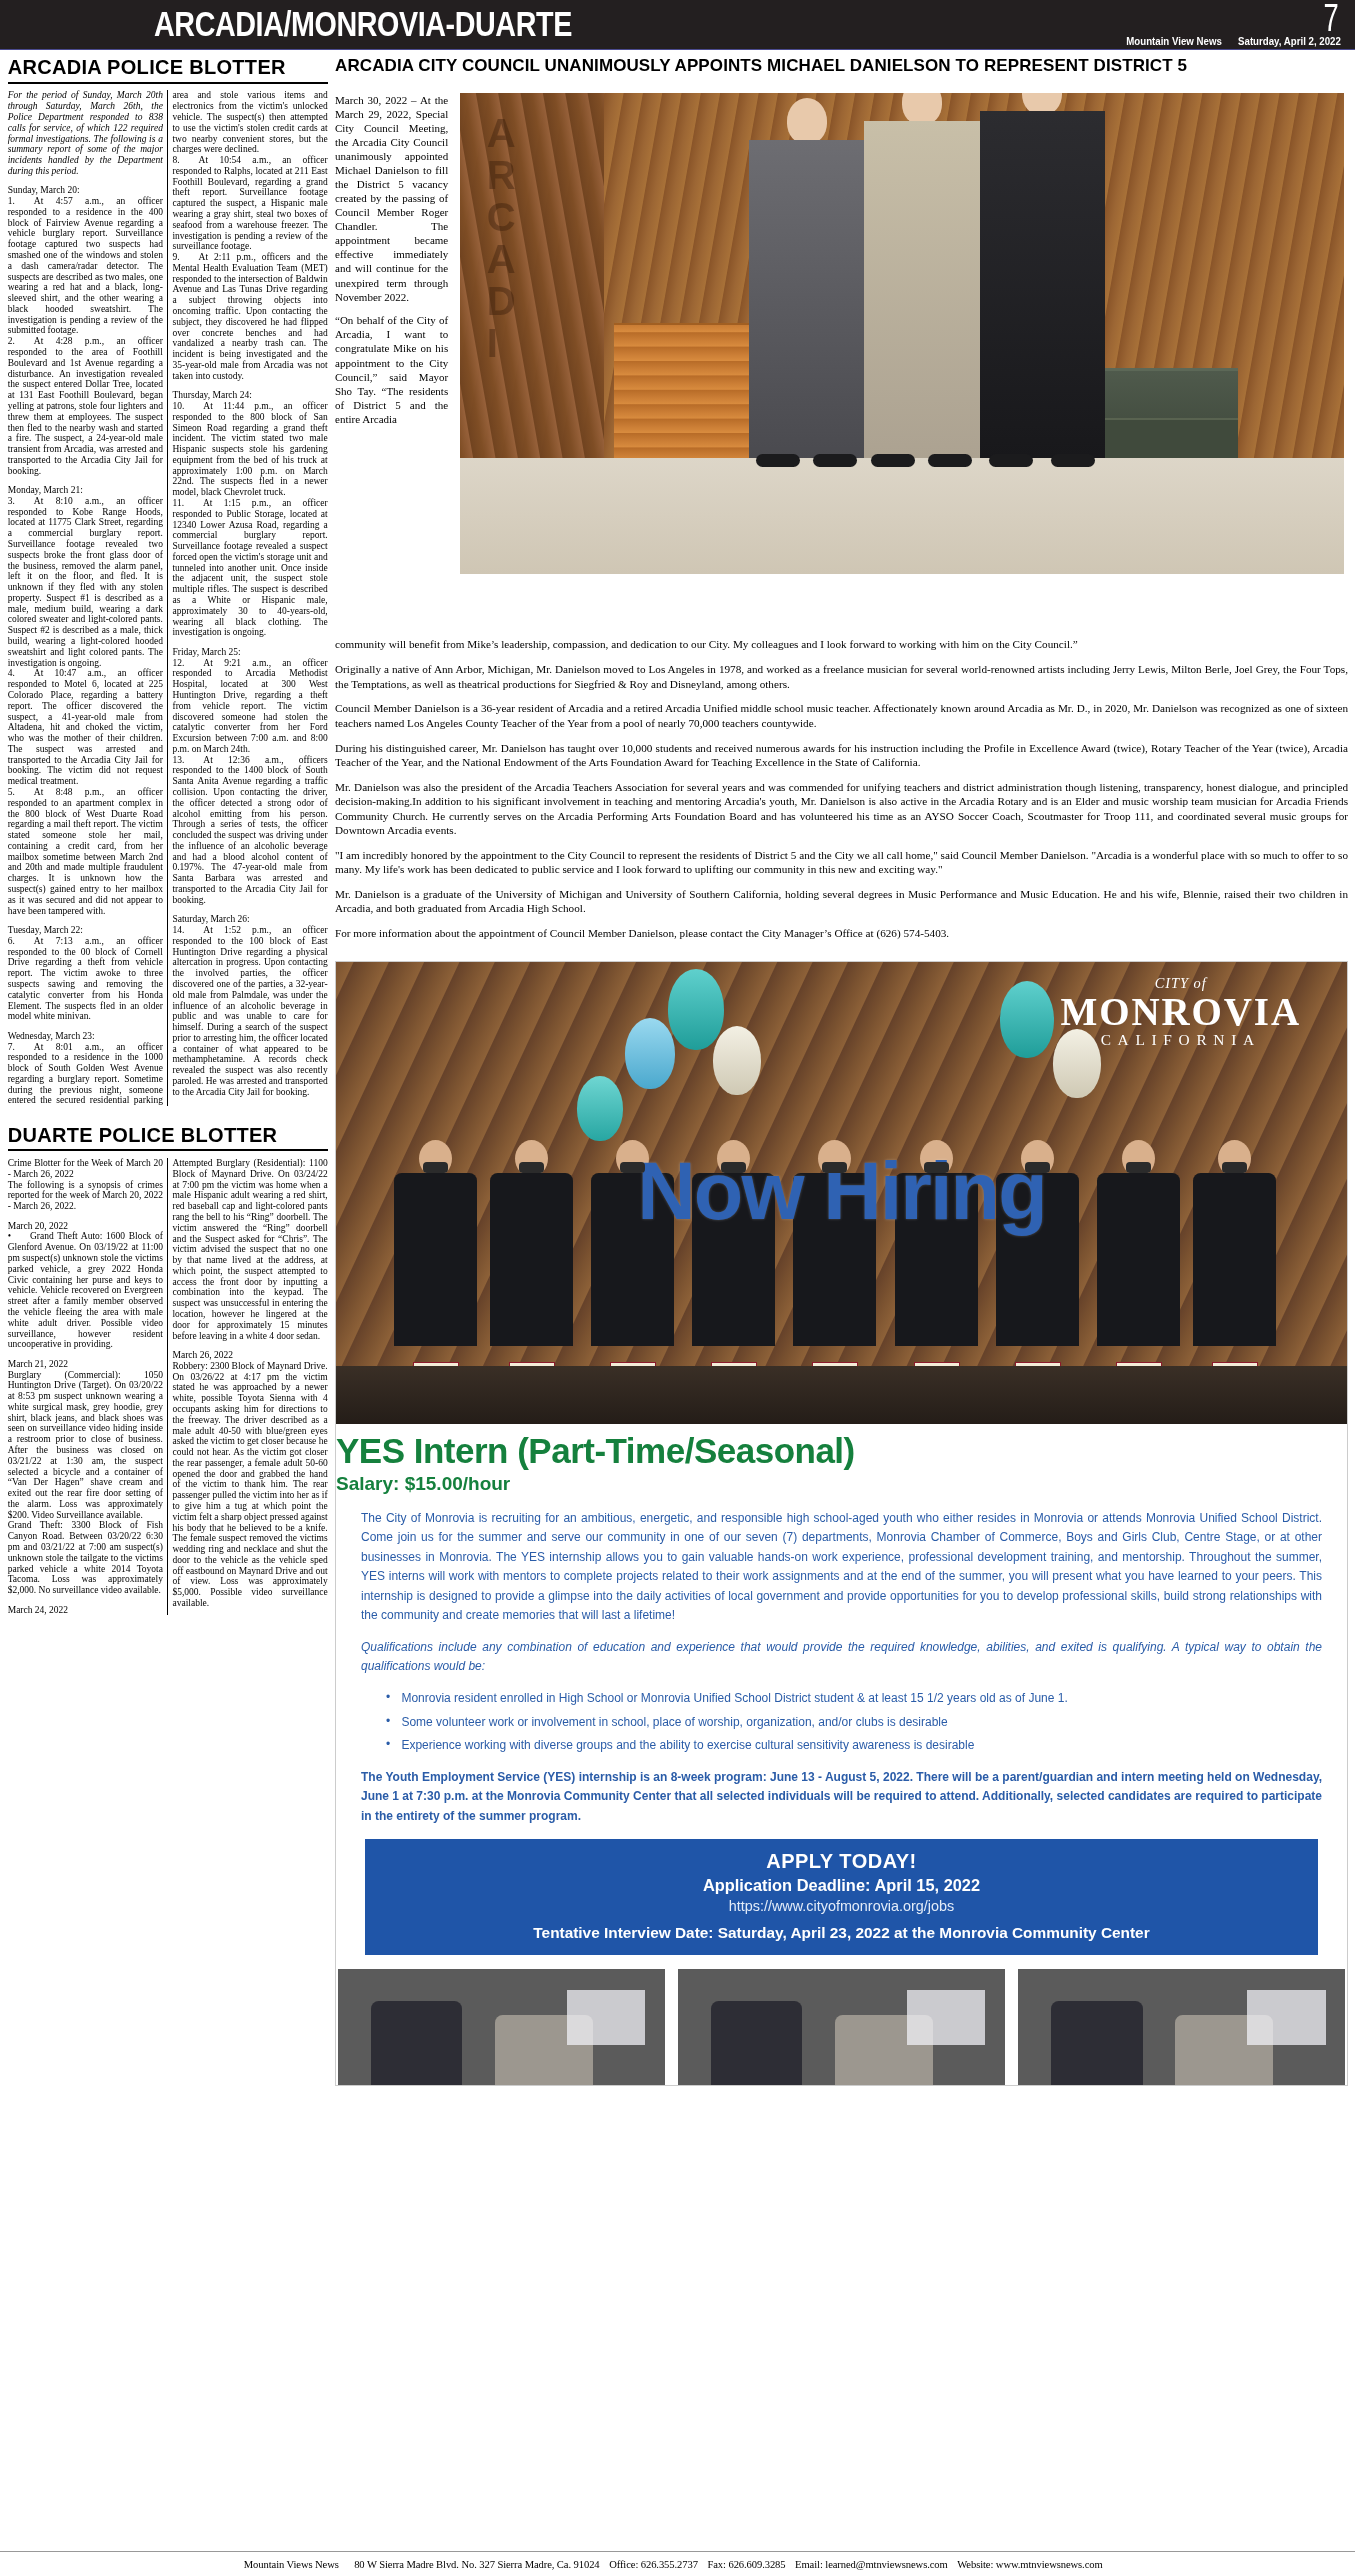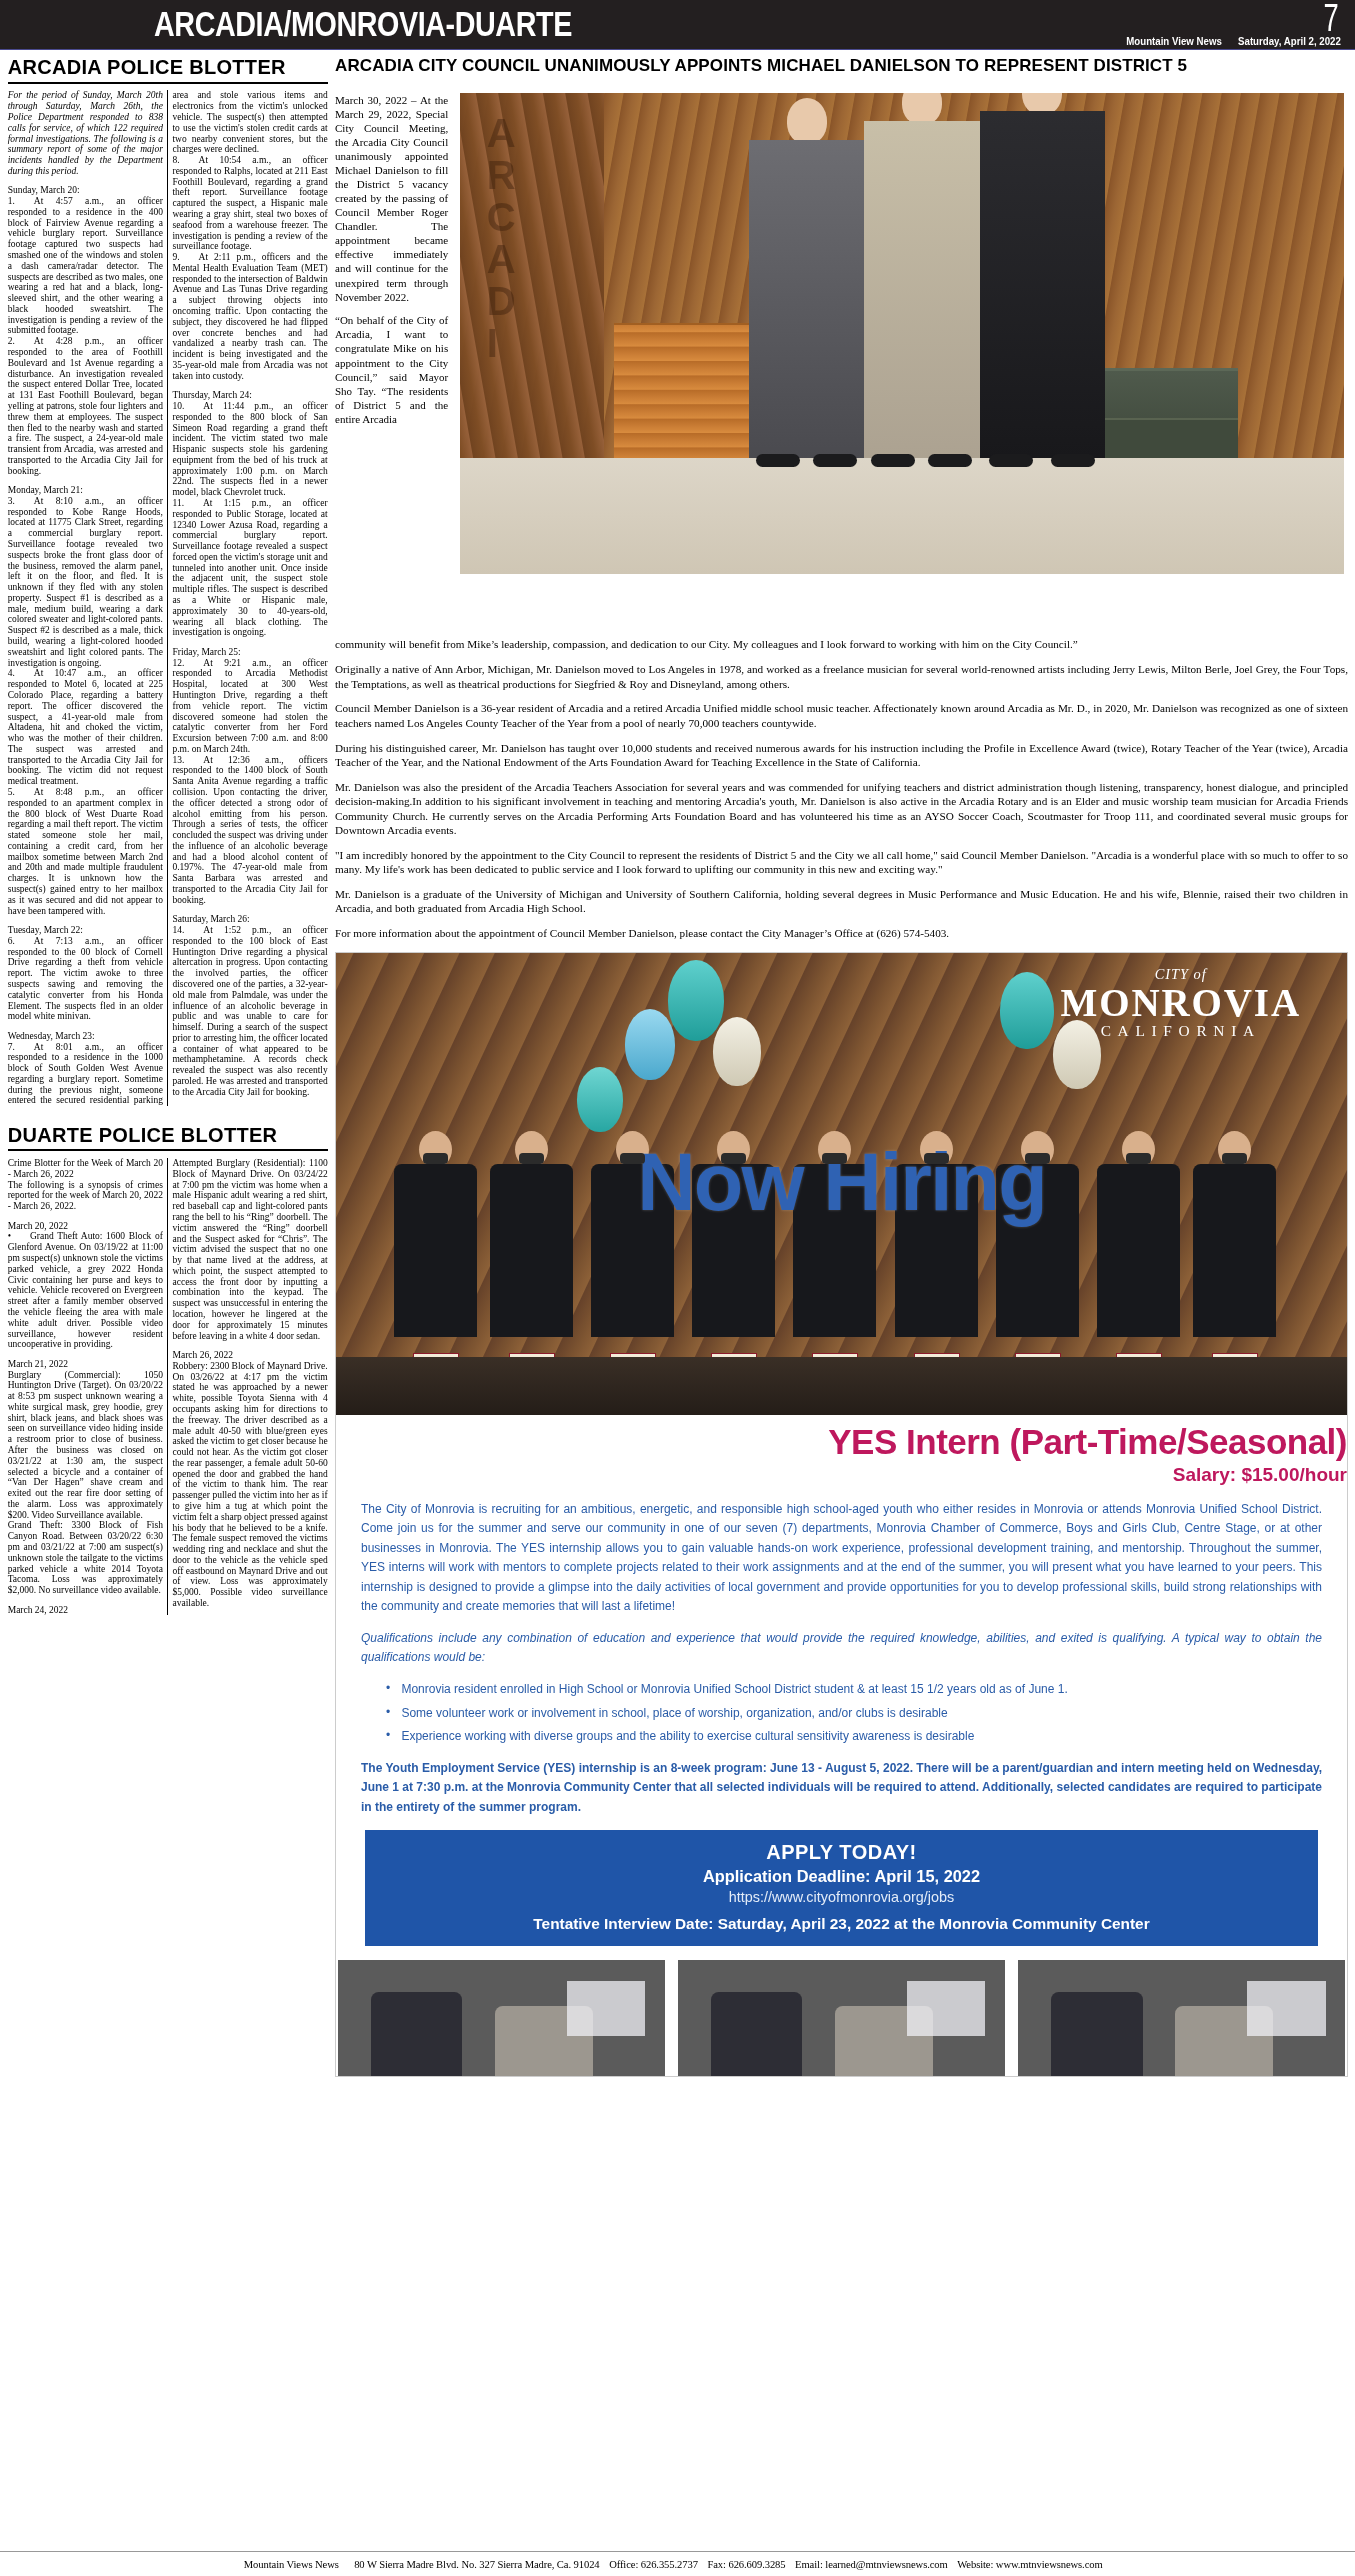--- a/index.html
+++ b/index.html
@@ -203,21 +203,21 @@
     width: 40px; height: 46px; border-radius: 50% 50% 45% 45%;
     background: #e8c9ab;
   }
   .ph-shoe {
     position: absolute; bottom: -9.6px; width: 44px; height: 13.5px;
     border-radius: 6.7px; background: #1b1b1d;
   }
 
   
   .ad {
-    margin-top: 11px;
+    margin-top: 20px;
     border: 1px solid #ccc;
     background: #fff;
   }
   .ad-hero {
     position: relative;
     height: 462px;
     overflow: hidden;
     background: #6b4a2d;
   }
   .ad-hero-bg {
@@ -254,24 +254,24 @@
     text-align: center;
     font-family: "Liberation Sans", sans-serif;
     font-weight: bold;
     font-size: 81px;
     line-height: 1;
     color: #2f62b3;
     letter-spacing: -1.9px;
     text-shadow: 0 0 2.9px rgba(255,255,255,.25);
   }
   .ad-title2, .ad-title3 {
-    text-align: right;
+    text-align: left;
     font-family: "Liberation Sans", sans-serif;
     font-weight: bold;
-    color: #be185d;
+    color: #15803d;
   }
   .ad-title2 { font-size: 35px; padding: 7.7px 0 1.9px; letter-spacing: -0.5px; }
   .ad-title3 { font-size: 19px; padding-bottom: 9.6px; }
   .ad-body {
     padding: 3.9px 25px 0 25px;
     color: #2a5ca8;
     font-family: "Liberation Sans", sans-serif;
     font-size: 12px;
     line-height: 1.62;
     text-align: justify;

